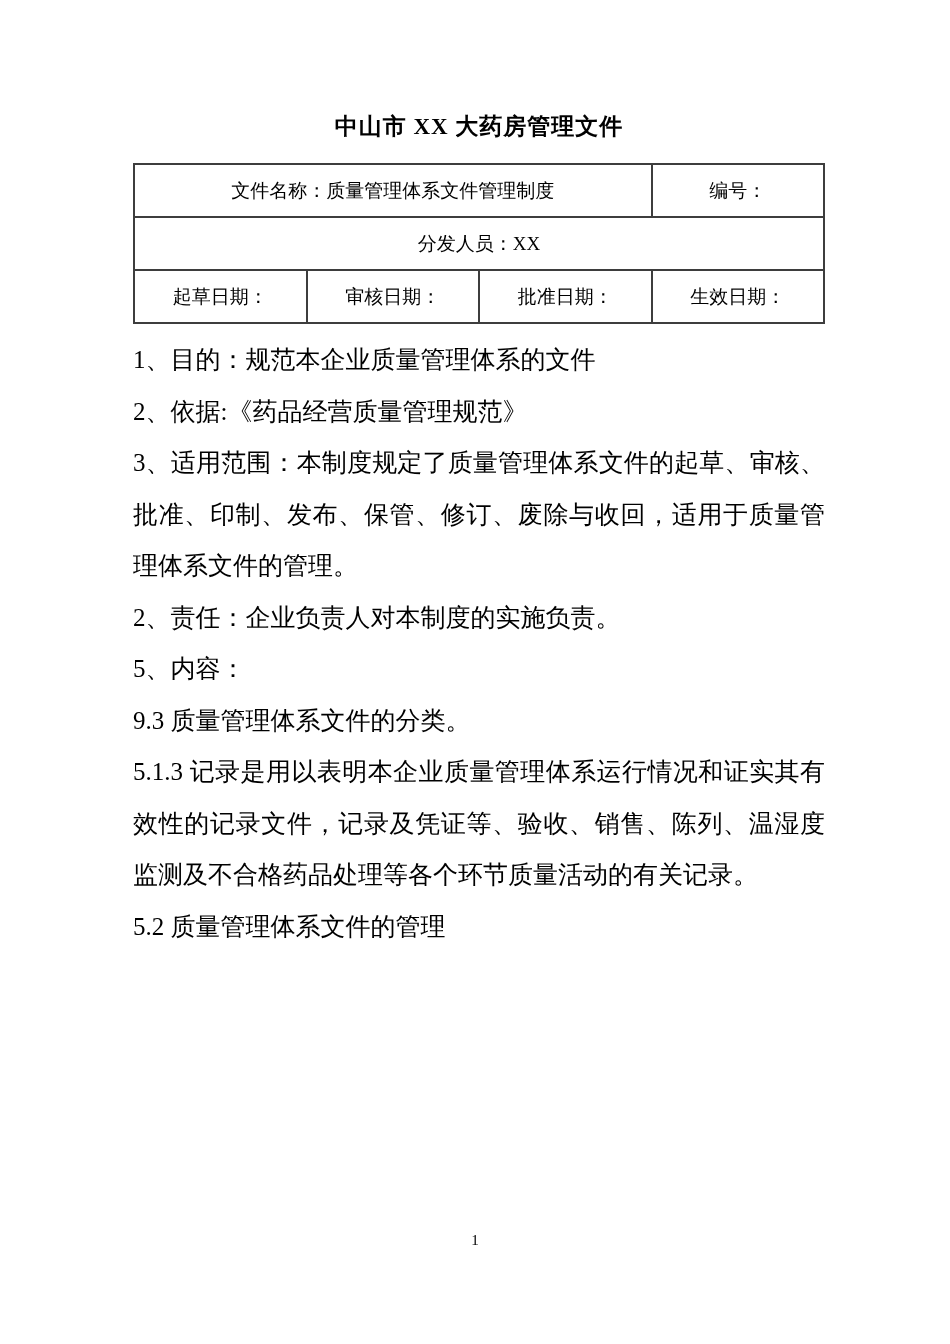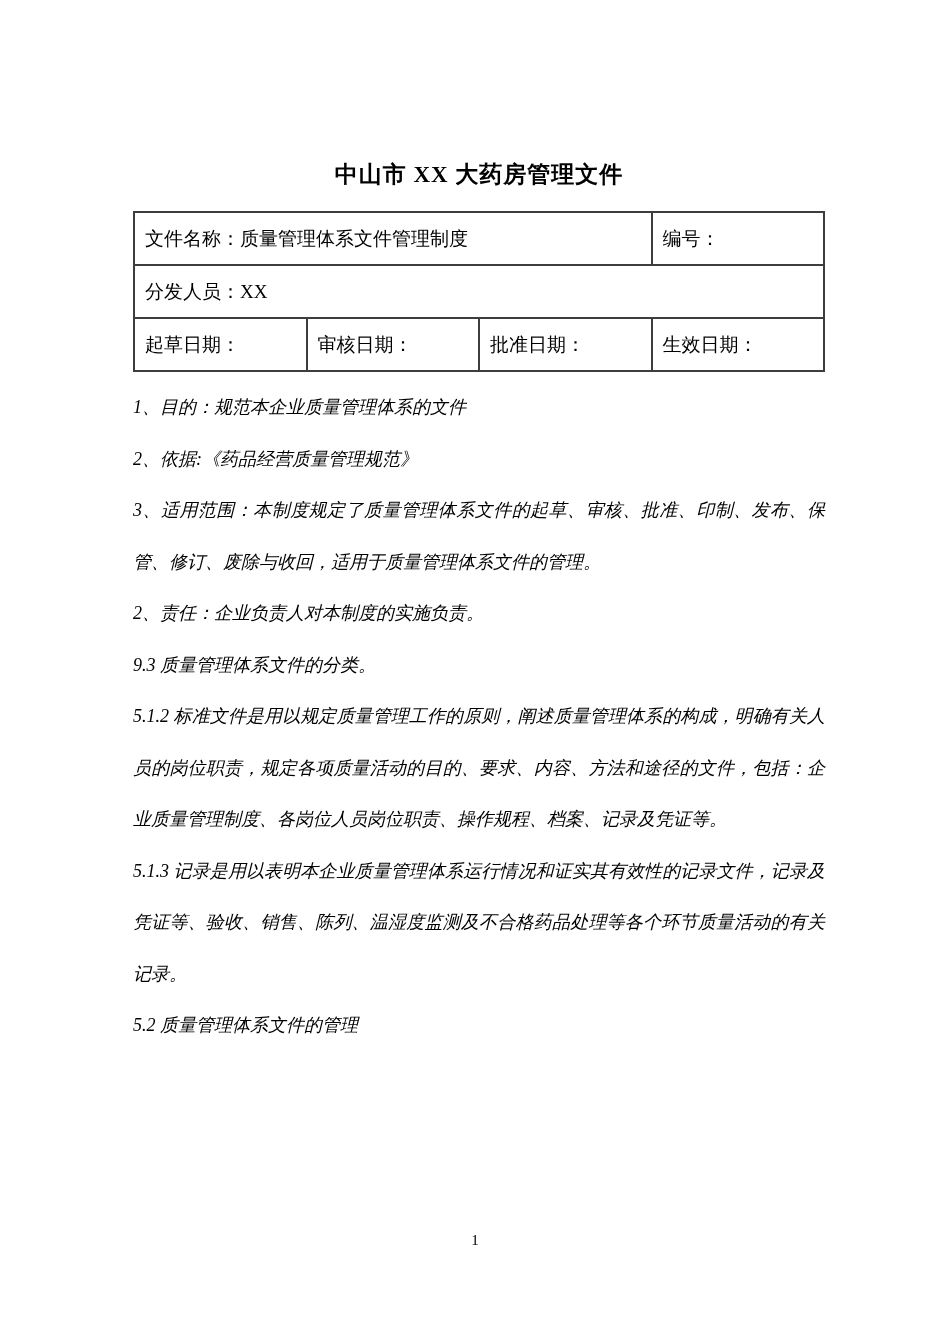--- a/index.html
+++ b/index.html
@@ -11,53 +11,52 @@
     color: #000000;
     font-family: "Liberation Serif", "DejaVu Serif", serif;
     overflow: hidden;
     box-sizing: border-box;
   }
   .content {
     position: absolute;
     left: 133px;
     top: 112px;
     width: 692px;
-    margin-top: 48px;
   }
   .doc-title {
     text-align: center;
     font-size: 23px;
     font-weight: bold;
     line-height: 30px;
     letter-spacing: 1px;
     margin: 0 0 21px 0;
   }
   table.header-table {
     width: 100%;
     border-collapse: collapse;
     table-layout: fixed;
+    text-align: center;
   }
   table.header-table td {
     border: 2px solid #3d3d3d;
     height: 47px;
     padding: 2px 10px;
     font-size: 19px;
     vertical-align: middle;
     overflow: hidden;
     white-space: nowrap;
   }
   .body-text { margin-top: 10px; }
   .para {
     margin: 0;
-    font-size: 18px;
+    font-size: 25px;
     line-height: 51.5px;
     text-align: justify;
     text-justify: inter-ideograph;
     word-break: break-all;
-    font-style: italic;
   }
   .page-number {
     position: absolute;
     left: 0;
     right: 0;
     top: 1232px;
     text-align: center;
     font-size: 15px;
     font-family: "Liberation Serif", "DejaVu Serif", serif;
   }
@@ -86,22 +85,22 @@
           <td>生效日期：</td>
         </tr>
       </tbody>
     </table>
 
     <div class="body-text">
       <p class="para">1、目的：规范本企业质量管理体系的文件</p>
       <p class="para">2、依据:《药品经营质量管理规范》</p>
       <p class="para">3、适用范围：本制度规定了质量管理体系文件的起草、审核、批准、印制、发布、保管、修订、废除与收回，适用于质量管理体系文件的管理。</p>
       <p class="para">2、责任：企业负责人对本制度的实施负责。</p>
+      <p class="para">5、内容：</p>
       <p class="para">9.3 质量管理体系文件的分类。</p>
-      <p class="para">5.1.2 标准文件是用以规定质量管理工作的原则，阐述质量管理体系的构成，明确有关人员的岗位职责，规定各项质量活动的目的、要求、内容、方法和途径的文件，包括：企业质量管理制度、各岗位人员岗位职责、操作规程、档案、记录及凭证等。</p>
       <p class="para">5.1.3 记录是用以表明本企业质量管理体系运行情况和证实其有效性的记录文件，记录及凭证等、验收、销售、陈列、温湿度监测及不合格药品处理等各个环节质量活动的有关记录。</p>
       <p class="para">5.2 质量管理体系文件的管理</p>
     </div>
 
   </div>
 
   <div class="page-number">1</div>
 </div>
 
 </body></html>

